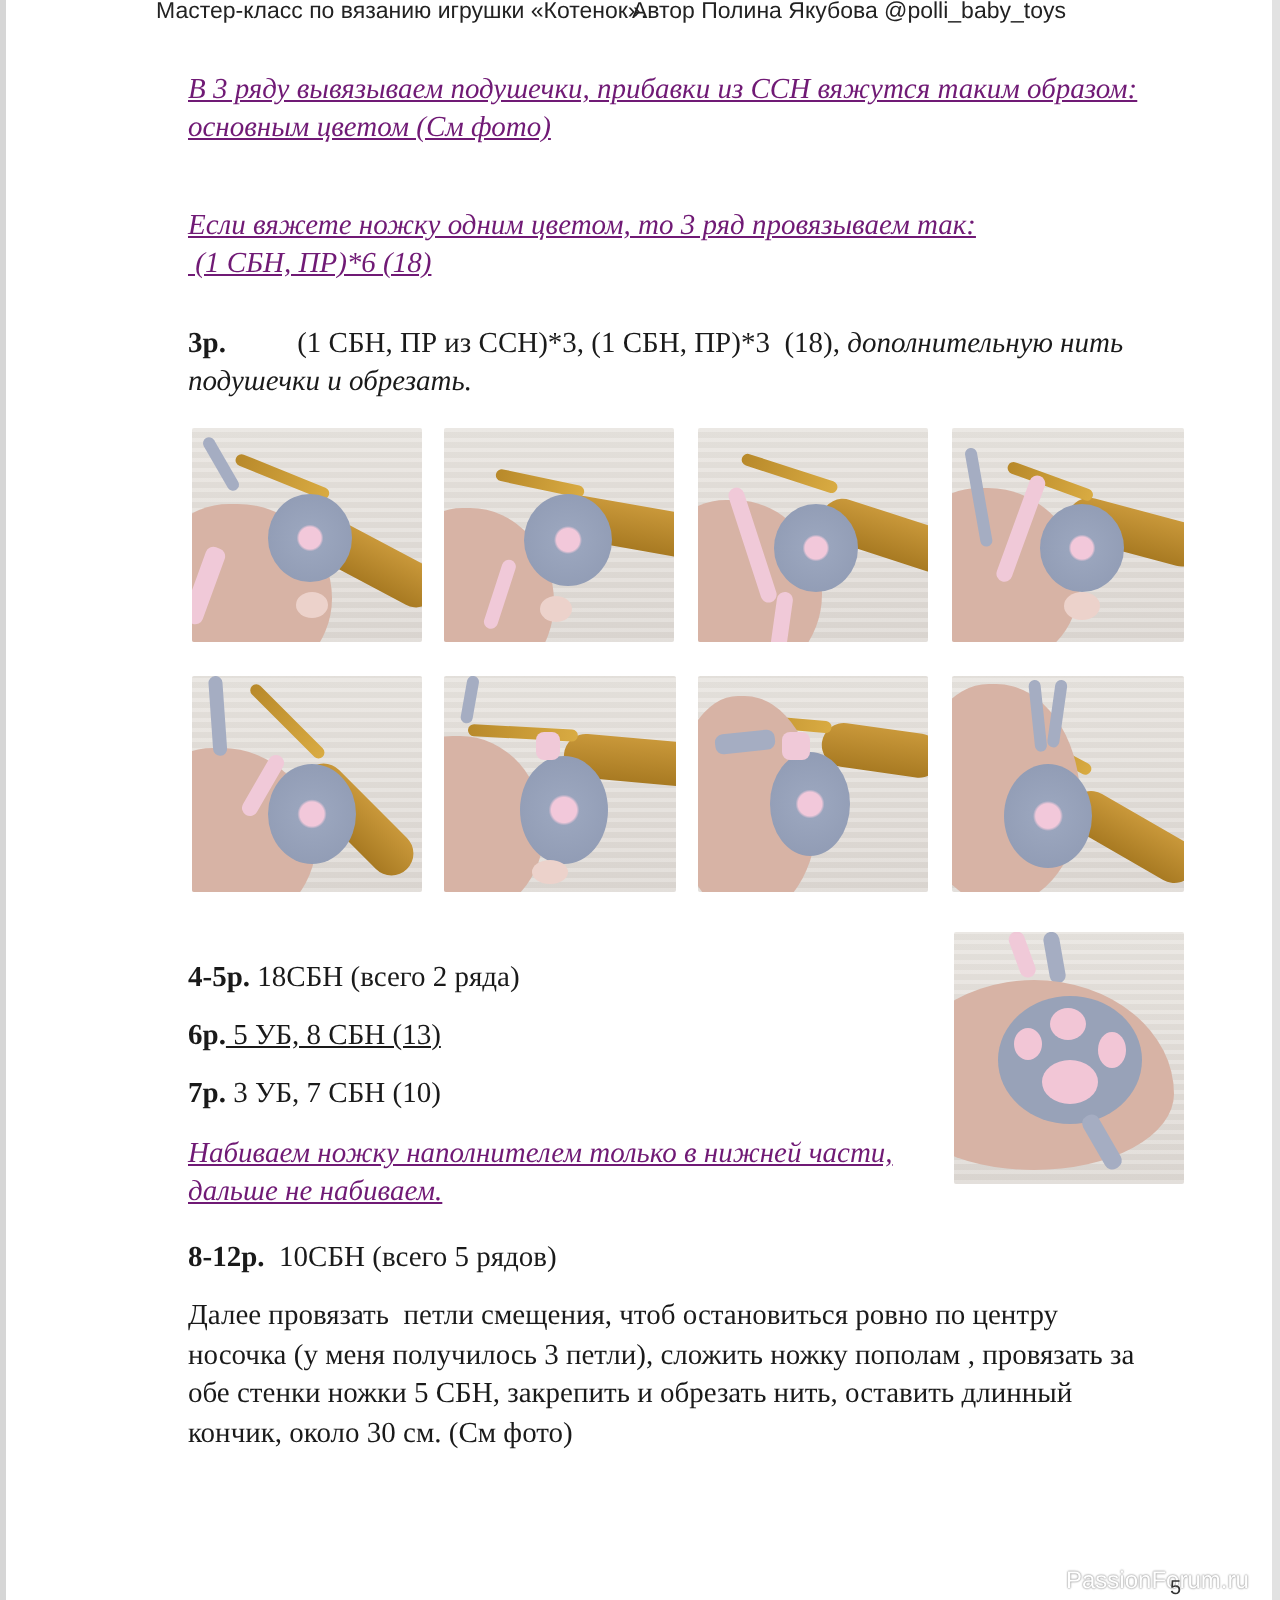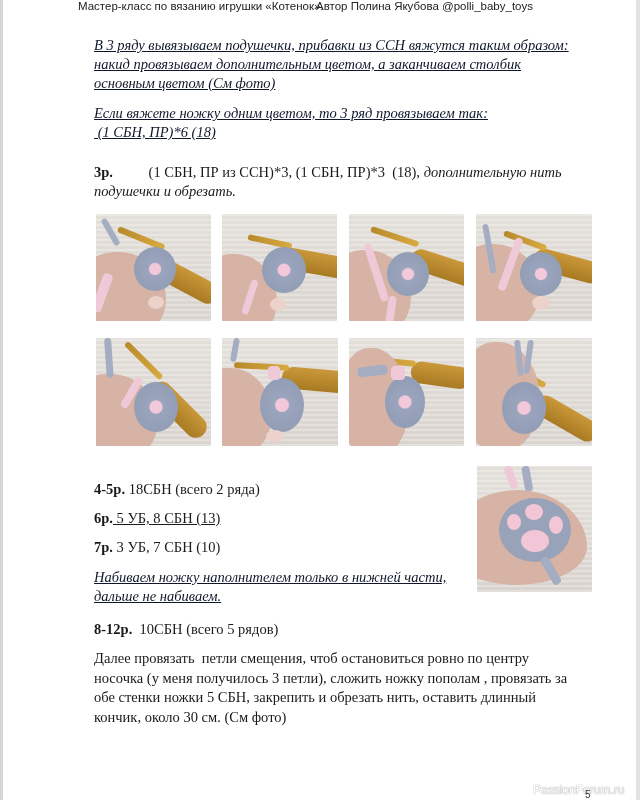--- a/index.html
+++ b/index.html
@@ -13,21 +13,21 @@
   .right-edge { position:absolute; left:636px; top:0; width:4px; height:800px; background:#e2e2e2; }
   .header {
     position:absolute; top:0; left:0; width:640px; height:14px;
     font-family:"Liberation Sans", sans-serif; font-size:11.5px; color:#222;
   }
   .header .title { position:absolute; left:78px; top:0; }
   .header .author { position:absolute; left:316px; top:0; }
 
   .note {
     position:absolute; left:94px; font-style:italic; text-decoration:underline;
-    font-size:14.5px; line-height:19px; color:#0f172a;
+    font-size:14.5px; line-height:19px; color:#701a75;
   }
   .note1 { top:36px; width:500px; }
   .note2 { top:104px; width:480px; }
   .note3 { top:568px; width:380px; }
   .note .line { display:block; white-space:nowrap; }
 
   .row-text {
     position:absolute; left:94px; font-size:14.5px; line-height:19px; white-space:nowrap;
   }
   .row-text b { font-weight:bold; }
@@ -86,21 +86,20 @@
 <div class="left-edge"></div>
 <div class="right-edge"></div>
 
 <div class="header">
   <span class="title">Мастер-класс по вязанию игрушки «Котенок».</span>
   <span class="author">Автор Полина Якубова @polli_baby_toys</span>
 </div>
 
 <div class="note note1">
   <span class="line">В 3 ряду вывязываем подушечки, прибавки из ССН вяжутся таким образом:</span>
-  <span class="line">накид провязываем дополнительным цветом, а заканчиваем столбик</span>
   <span class="line">основным цветом (См фото)</span>
 </div>
 
 <div class="note note2">
   <span class="line">Если вяжете ножку одним цветом, то 3 ряд провязываем так:</span>
   <span class="line" style="white-space:pre;"> (1 СБН, ПР)*6 (18)</span>
 </div>
 
 <div class="row-text" style="top:163px;">
   <b>3р.</b><span style="white-space:pre;margin-left:32px;"> (1 СБН, ПР из ССН)*3, (1 СБН, ПР)*3  (18), </span><i>дополнительную нить</i>

